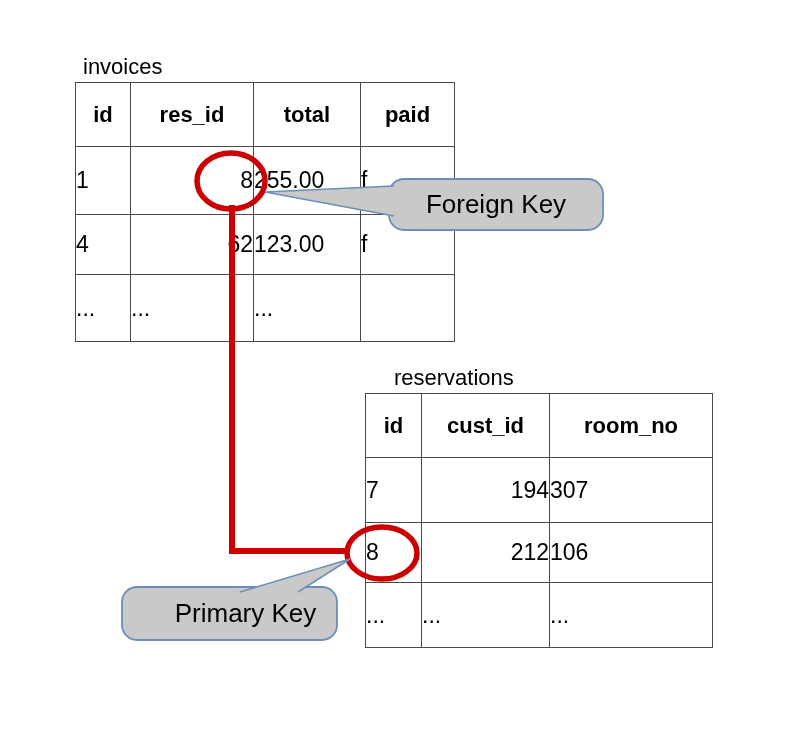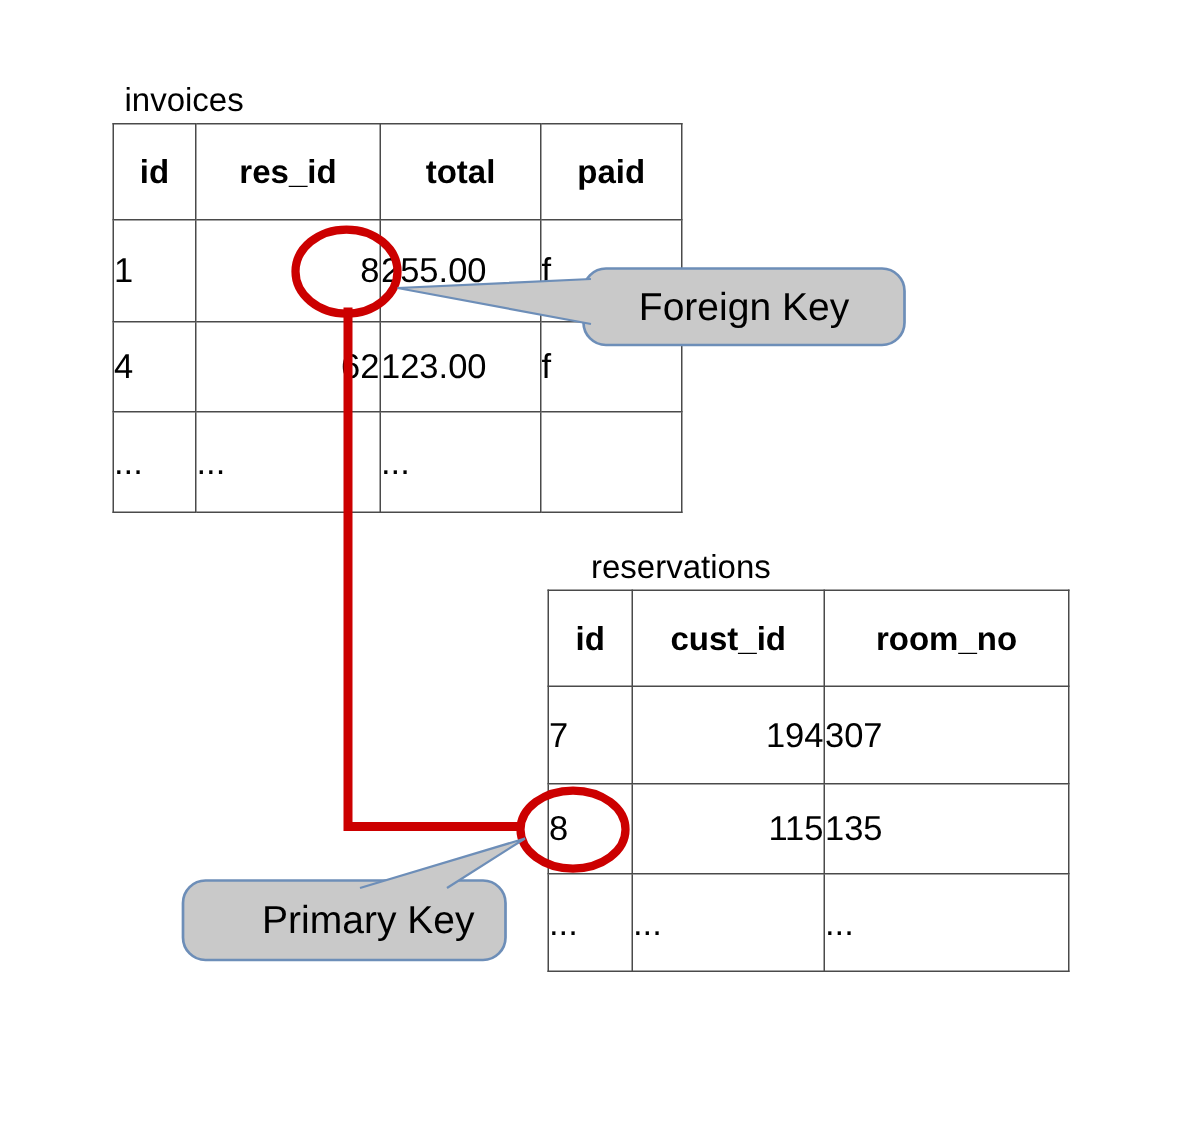--- a/index.html
+++ b/index.html
@@ -123,22 +123,22 @@
       <th>cust_id</th>
       <th>room_no</th>
     </tr>
     <tr style="height:65px">
       <td class="al">7</td>
       <td class="ar">194</td>
       <td class="ac">307</td>
     </tr>
     <tr style="height:60px">
       <td class="al">8</td>
-      <td class="ar">115</td>
-      <td class="ac">135</td>
+      <td class="ar">212</td>
+      <td class="ac">106</td>
     </tr>
     <tr style="height:65px">
       <td class="al">...</td>
       <td class="al">...</td>
       <td class="al">...</td>
     </tr>
   </tbody>
     </table>
 
   <svg id="diagram-overlay" viewBox="0 0 794 756" xmlns="http://www.w3.org/2000/svg">

